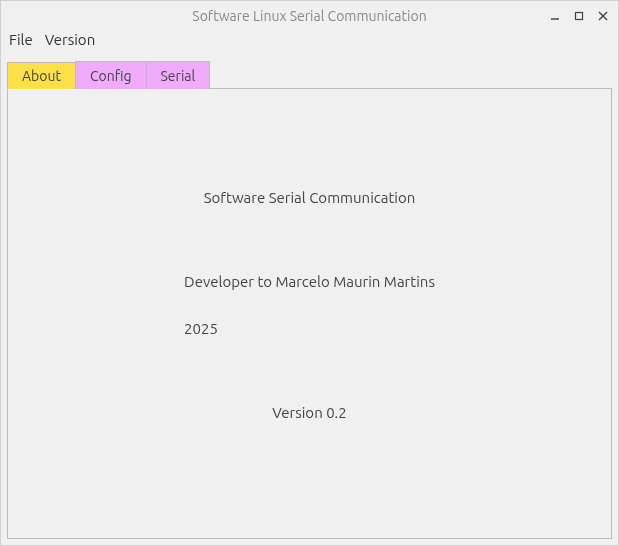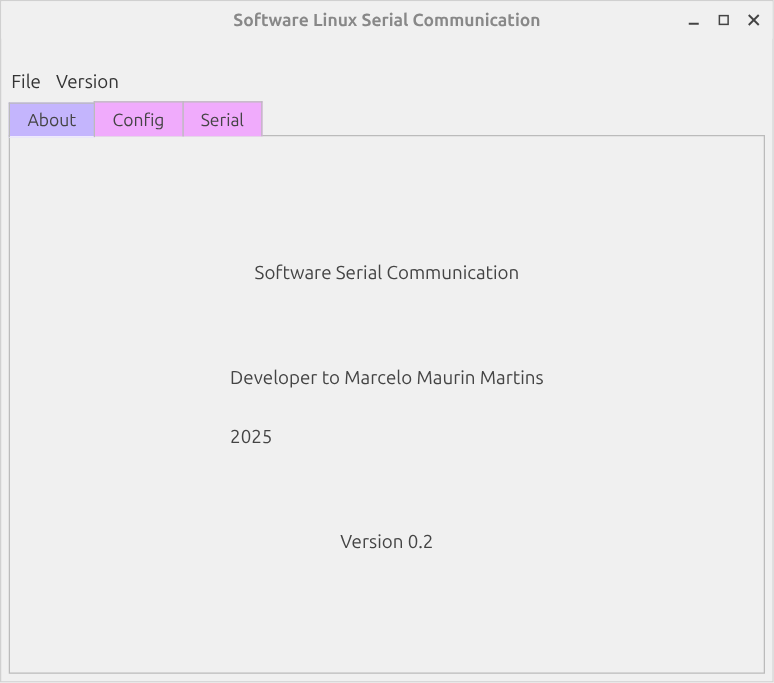--- a/index.html
+++ b/index.html
@@ -23,21 +23,20 @@
       flex-direction: column;
     }
     .titlebar {
       height: 30px;
       background: #f0f0f0;
       display: flex;
       align-items: center;
       justify-content: center;
       position: relative;
       border-bottom: 0;
-      font-weight: bold;
     }
     .titlebar-title {
       color: #888;
       font-size: 14px;
     }
     .titlebar-controls {
       position: absolute;
       right: 8px;
       top: 0;
       height: 30px;
@@ -51,24 +50,23 @@
       display: flex;
       align-items: center;
       justify-content: center;
       color: #444;
       font-size: 12px;
       cursor: pointer;
     }
     .menubar {
       height: 26px;
       display: flex;
-      align-items: center;
+      align-items: flex-start;
       padding: 0 8px;
       gap: 12px;
-      margin-top: 20px;
     }
     .menu-item {
       font-size: 15px;
       color: #333;
       cursor: pointer;
     }
     .tabs-container {
       padding: 4px 6px 6px 6px;
       flex: 1;
       display: flex;
@@ -86,21 +84,21 @@
       color: #444;
       background: #f0abfc;
       border: 1px solid #bbb;
       border-bottom: none;
       cursor: pointer;
       display: flex;
       align-items: center;
       margin-right: -1px;
     }
     .tab.active {
-      background: #c4b5fd;
+      background: #fde047;
       border-bottom: 1px solid #fcfcfc;
       position: relative;
       top: 1px;
       z-index: 3;
     }
     .tab-panel {
       flex: 1;
       background: #f0f0f0;
       border: 1px solid #bbb;
       margin-top: -1px;

